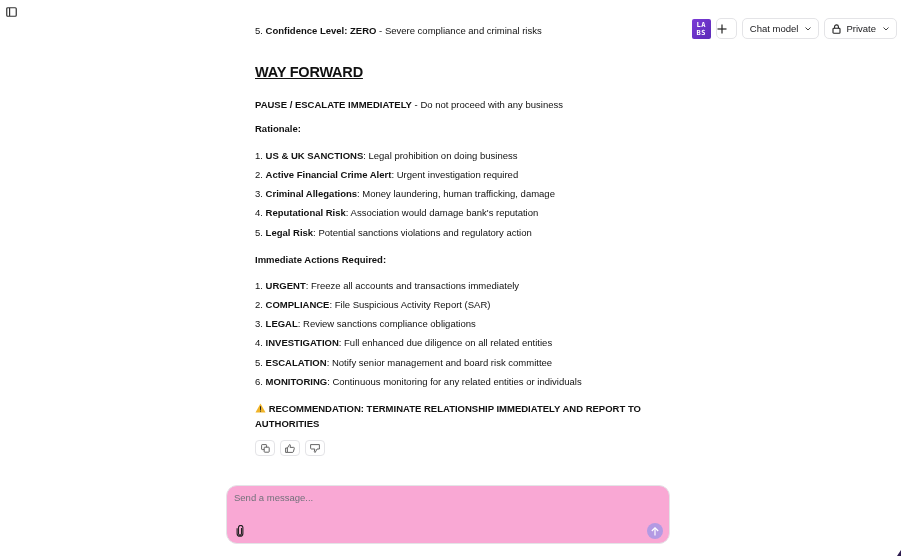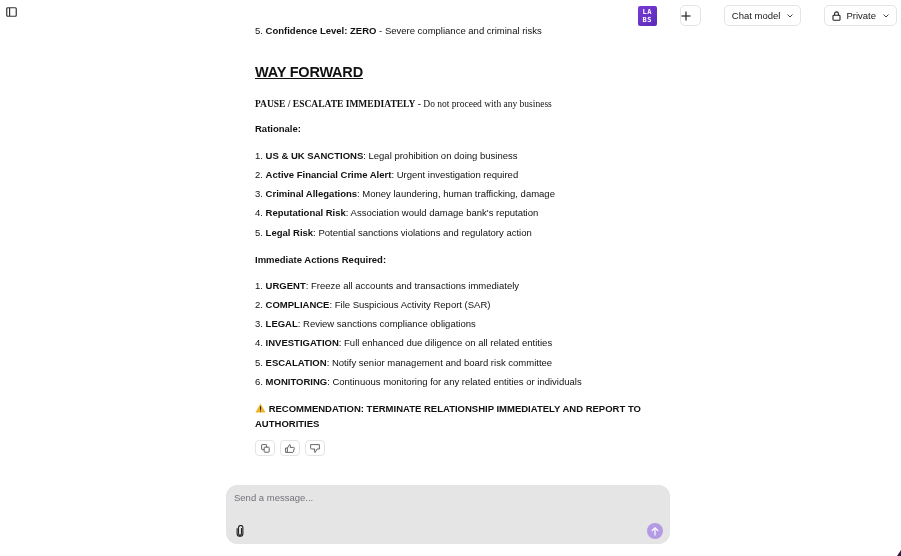--- a/index.html
+++ b/index.html
@@ -9,22 +9,22 @@
       font-family: "Liberation Sans", sans-serif;
       color: #111111;
     }
     .sidebar-toggle {
       position: absolute; left: 3px; top: 4px;
       width: 16px; height: 16px;
       display: flex; align-items: center; justify-content: center;
       border-radius: 4px;
     }
     .header-right {
-      position: absolute; top: 5px; right: 4px;
-      display: flex; align-items: center; gap: 23px;
+      position: absolute; top: 18px; right: 4px;
+      display: flex; align-items: center; gap: 5px;
     }
     .labs-logo {
       width: 19px; height: 20px;
       background: linear-gradient(135deg, #7a3ad6 0%, #5b2bb8 100%);
       border-radius: 2px;
       color: #ffffff;
       font-family: "DejaVu Sans Mono", monospace;
       font-weight: bold;
       font-size: 7px;
       line-height: 8px;
@@ -60,21 +60,21 @@
     .act-btn {
       width: 20px; height: 16px;
       border: 1px solid #e4e4e7; border-radius: 4px;
       display: flex; align-items: center; justify-content: center;
       background: #fff; cursor: pointer;
     }
 
     .composer {
       position: absolute; left: 226px; top: 485px;
       width: 444px; height: 59px;
-      background: #e5e5e5;
+      background: #f9a8d4;
       border: 1px solid #e4e4e7;
       border-radius: 11px;
     }
     .composer textarea {
       position: absolute; left: 7px; top: 6px;
       width: 400px; height: 18px;
       border: none; background: transparent; resize: none; outline: none;
       font-family: "Liberation Sans", sans-serif;
       font-size: 9.5px; color: #222;
     }
@@ -138,21 +138,21 @@
 </div>
 
 <div class="content">
   <div class="p" style="top:24px;">
     <span>5.</span>
     <b>Confidence Level: ZERO</b><span> - Severe compliance and criminal risks</span>
   </div>
 
   <div class="p h2" style="top:66px;text-decoration:underline;">WAY FORWARD</div>
 
-  <div class="p" style="top:98px;font-family:Liberation Serif, serif;">
+  <div class="p" style="top:98px;">
     <b>PAUSE / ESCALATE IMMEDIATELY</b><span> - Do not proceed with any business</span>
   </div>
 
   <div class="p sub" style="top:122px;">Rationale:</div>
 
   <div class="p" style="top:149px;">
     <span>1.</span> <b>US &amp; UK SANCTIONS</b><span>: Legal prohibition on doing business</span>
   </div>
   <div class="p" style="top:168px;">
     <span>2.</span> <b>Active Financial Crime Alert</b><span>: Urgent investigation required</span>

